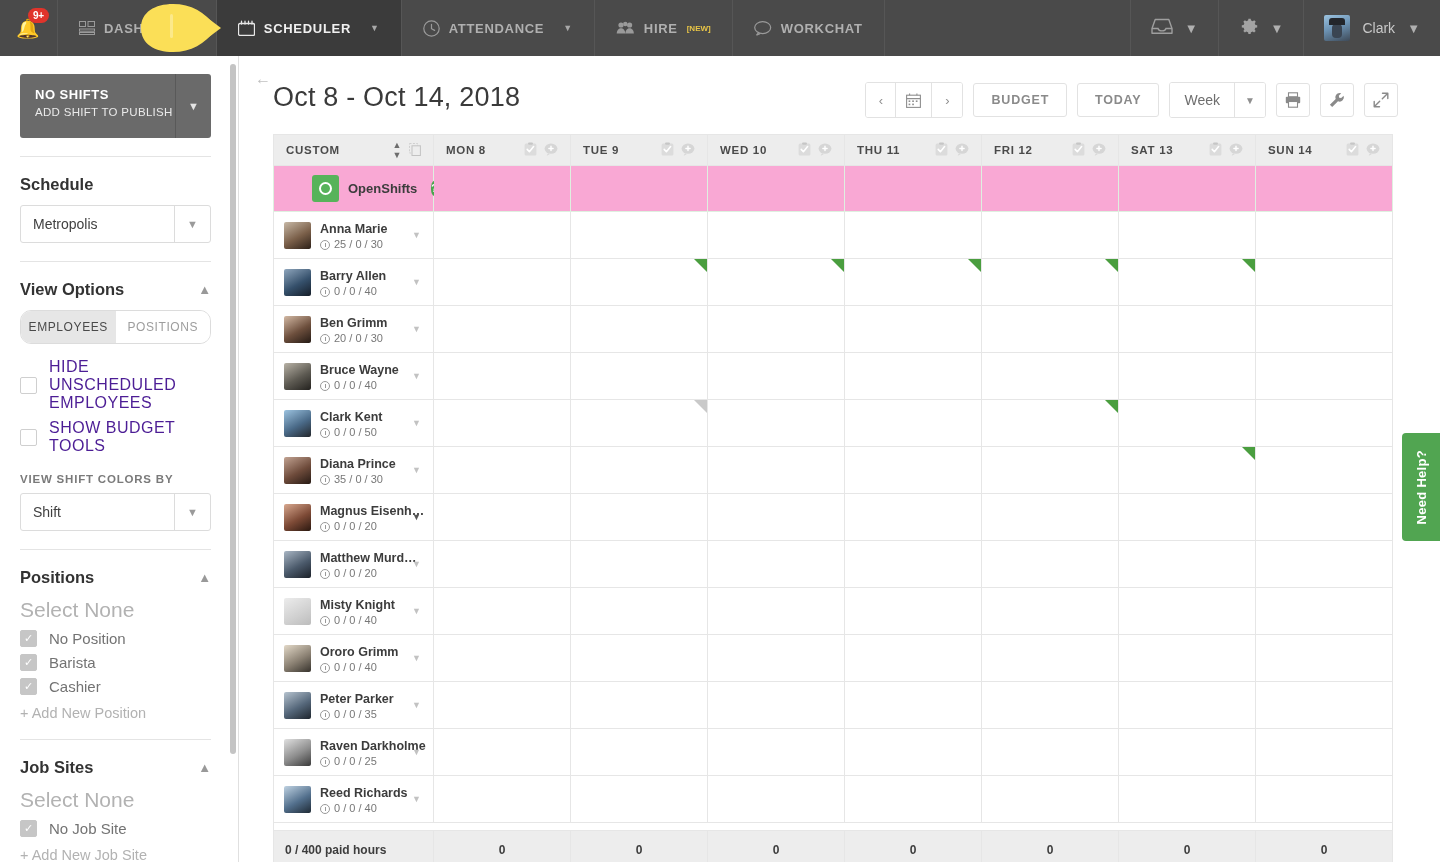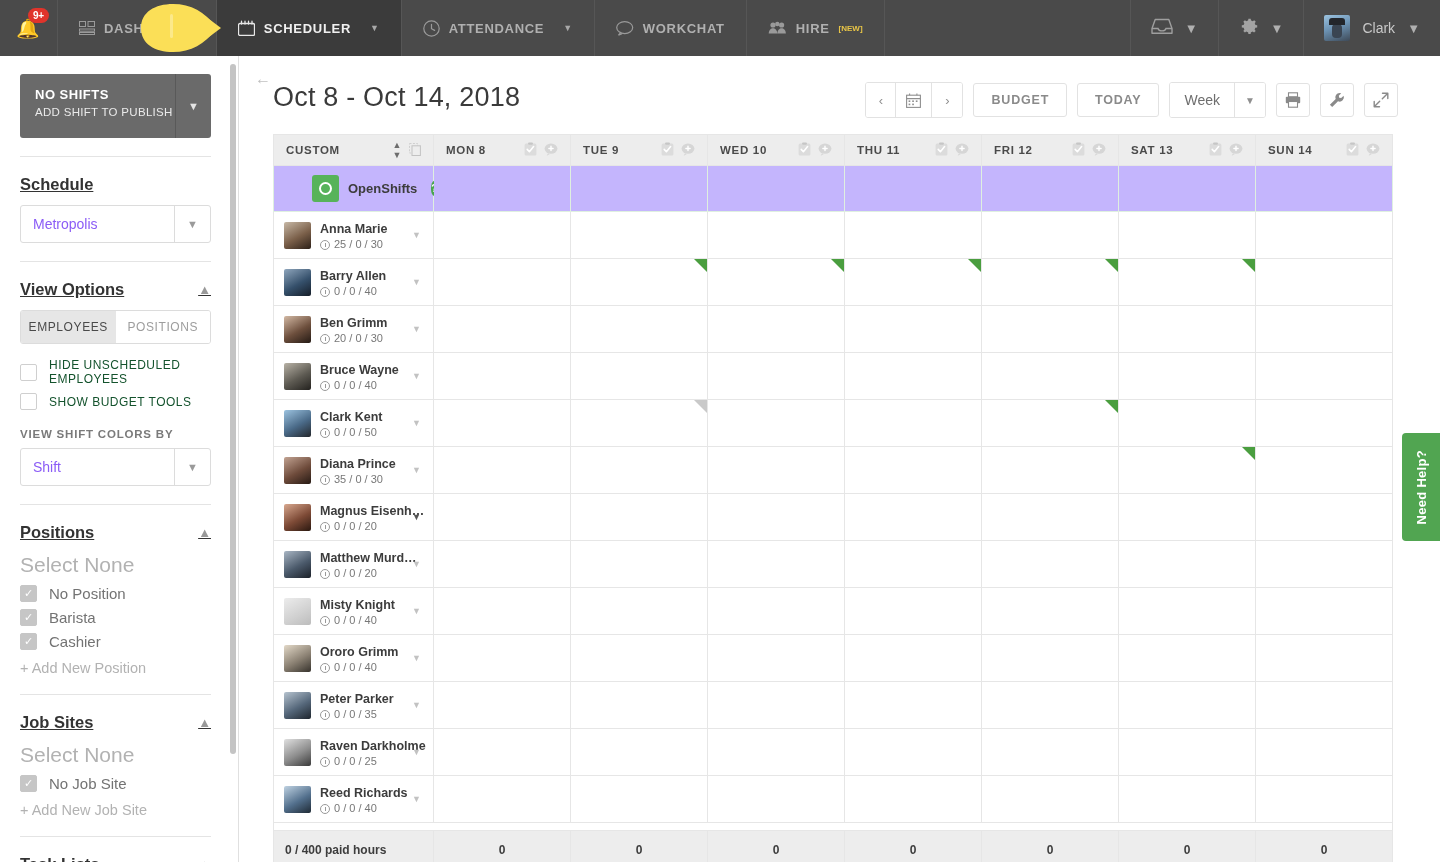--- a/index.html
+++ b/index.html
@@ -93,56 +93,55 @@
   .publish-caret {
     width: 36px; border-left: 1px solid #595959;
     display: flex; align-items: center; justify-content: center;
     font-size: 11px; color: #e4e4e4;
   }
   .sb-divider { height: 1px; background: #e4e4e4; margin: 18px 0 0 0; }
   .sb-h {
     font-size: 16.5px; color: #333; font-weight: bold;
     margin: 18px 0 11px 0; display: flex; align-items: center;
     justify-content: space-between;
-    text-decoration: underline;
   }
   .chev-up { color: #999; font-size: 13px; font-weight: normal; }
   .select-box {
     display: flex; height: 38px; border: 1px solid #dcdcdc; border-radius: 3px;
     background: #fff; align-items: stretch;
   }
   .select-val {
     flex: 1; padding: 0 12px; display: flex; align-items: center;
-    color: #8b5cf6; font-size: 14px;
+    color: #404040; font-size: 14px;
   }
   .select-caret {
     width: 36px; border-left: 1px solid #dcdcdc;
     display: flex; align-items: center; justify-content: center;
     color: #9a9a9a; font-size: 11px;
   }
   .seg {
-    display: flex; border: 1px solid #dcdcdc; border-radius: 3px;
+    display: flex; border: 1px solid #dcdcdc; border-radius: 11px;
     overflow: hidden; height: 34px; margin-bottom: 14px;
   }
   .seg-btn {
     flex: 1; display: flex; align-items: center; justify-content: center;
     font-size: 12px; letter-spacing: .6px; color: #9d9d9d; background: #fff;
   }
   .seg-btn.on { background: #e6e6e6; color: #4a4a4a; }
   .cbrow { display: flex; align-items: center; gap: 12px; margin: 7px 0; }
   .cb {
     width: 17px; height: 17px; border: 1px solid #cfcfcf;
     border-radius: 2px; background: #fff; flex: none;
   }
   .cb.checked {
     background: #c6c6c6; border-color: #c6c6c6;
     display: flex; align-items: center; justify-content: center;
     color: #fff; font-size: 11px;
   }
-  .cb-lbl { font-size: 12px; color: #14532d; letter-spacing: .5px; }
+  .cb-lbl { font-size: 16px; color: #4c1d95; letter-spacing: .5px; }
   .cb-lbl.big { font-size: 15px; color: #737373; letter-spacing: 0; }
   .sb-sublabel {
     font-size: 11.5px; color: #7a7a7a; letter-spacing: .8px;
     font-weight: bold; margin: 18px 0 8px 0;
   }
   .select-none { font-size: 21px; color: #b2b2b2; margin: 2px 0 8px 0; }
   .add-new { font-size: 14.5px; color: #b2b2b2; margin: 10px 0 0 0; }
   .sb-scrollbar {
     position: absolute; right: 2px; top: 8px;
     width: 6px; height: 690px; background: #c4c4c4; border-radius: 3px;
@@ -199,21 +198,21 @@
     font-size: 11.5px; font-weight: bold; color: #4a4a4a;
     letter-spacing: .7px; text-align: left; padding: 0 12px;
     vertical-align: middle;
   }
   .th-flex { display: flex; align-items: center; justify-content: space-between; }
   .th-icons { display: flex; gap: 7px; align-items: center; color: #b9b9b9; }
   col.c-name { width: 160px; }
   col.c-day  { width: 137px; }
 
   tbody td { height: 47px; vertical-align: middle; background: #fff; }
-  tr.open-row td { background: #c4b5fd; height: 46px; border-color: #dff0e0; padding-left: 38px; }
+  tr.open-row td { background: #f9a8d4; height: 46px; border-color: #dff0e0; padding-left: 38px; }
   td.name-cell { padding: 0 10px; }
   .name-inner { display: flex; align-items: center; gap: 9px; position: relative; }
   .ava {
     width: 27px; height: 27px; border-radius: 2px; flex: none;
     background: #d8d8d8; overflow: hidden; position: relative;
   }
   .nm { line-height: 1.25; min-width: 0; }
   .nm .n1 {
     font-size: 12.5px; color: #3c3c3c; font-weight: bold;
     white-space: nowrap; overflow: hidden; text-overflow: ellipsis;
@@ -313,44 +312,44 @@
 
   <div class="nav-item">
     <span class="nav-icon">
       <svg width="17" height="17" viewBox="0 0 17 17">
           <circle cx="8.5" cy="8.5" r="7.7" fill="none" stroke="#9a9a9a" stroke-width="1.2"></circle>
           <path d="M8.5 4.3 V8.7 L11.6 10.4" stroke="#9a9a9a" stroke-width="1.2" fill="none" stroke-linecap="round"></path>
         </svg>
     </span>
     <span>ATTENDANCE</span>
     <span class="caret">▼</span>
-  </div>
-
-  <div class="nav-item">
-    <span class="nav-icon">
-      <svg width="18" height="15" viewBox="0 0 18 15">
-          <ellipse cx="8.7" cy="6.6" rx="8" ry="6" fill="none" stroke="#9a9a9a" stroke-width="1.2"></ellipse>
-          <path d="M5 11 L2.5 14.2 L6 12.6" fill="none" stroke="#9a9a9a" stroke-width="1.2"></path>
-        </svg>
-    </span>
-    <span>WORKCHAT</span>
   </div>
 
   <div class="nav-item">
     <span class="nav-icon">
       <svg width="19" height="14" viewBox="0 0 19 14">
           <circle cx="5" cy="4" r="2.6" fill="#9a9a9a"></circle>
           <circle cx="13.6" cy="4" r="2.6" fill="#9a9a9a"></circle>
           <circle cx="9.3" cy="3" r="2.2" fill="#9a9a9a"></circle>
           <path d="M0.7 12.5 C1 8.7 3 7.2 5 7.2 C7 7.2 9 8.7 9.3 12.5 Z" fill="#9a9a9a"></path>
           <path d="M9.3 12.5 C9.6 8.7 11.6 7.2 13.6 7.2 C15.6 7.2 17.6 8.7 17.9 12.5 Z" fill="#9a9a9a"></path>
         </svg>
     </span>
     <span>HIRE</span>
       <span class="sup-new">[NEW]</span>
+  </div>
+
+  <div class="nav-item">
+    <span class="nav-icon">
+      <svg width="18" height="15" viewBox="0 0 18 15">
+          <ellipse cx="8.7" cy="6.6" rx="8" ry="6" fill="none" stroke="#9a9a9a" stroke-width="1.2"></ellipse>
+          <path d="M5 11 L2.5 14.2 L6 12.6" fill="none" stroke="#9a9a9a" stroke-width="1.2"></path>
+        </svg>
+    </span>
+    <span>WORKCHAT</span>
   </div>
 
   <div class="nav-spacer"></div>
 
   <div class="nav-right">
     <span>
       <svg width="22" height="17" viewBox="0 0 22 17">
           <path d="M1 10.5 L4.2 1.5 H17.8 L21 10.5 V15.3 H1 Z" fill="none" stroke="#9e9e9e" stroke-width="1.4" stroke-linejoin="round"></path>
           <path d="M1 10.5 H7 C7.6 12.4 8.8 12.9 11 12.9 C13.2 12.9 14.4 12.4 15 10.5 H21" fill="none" stroke="#9e9e9e" stroke-width="1.4"></path>
         </svg>

